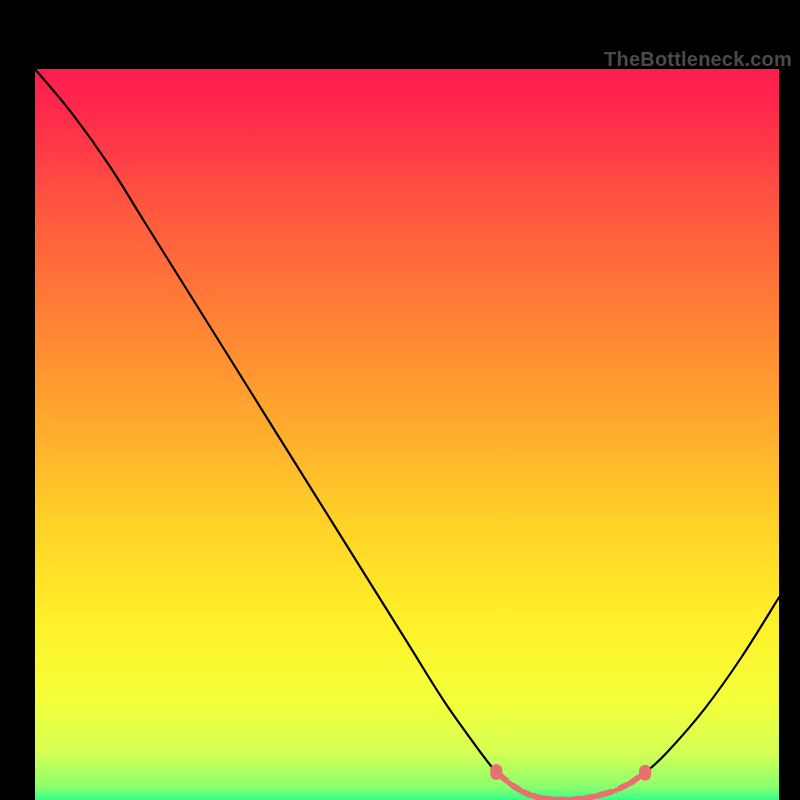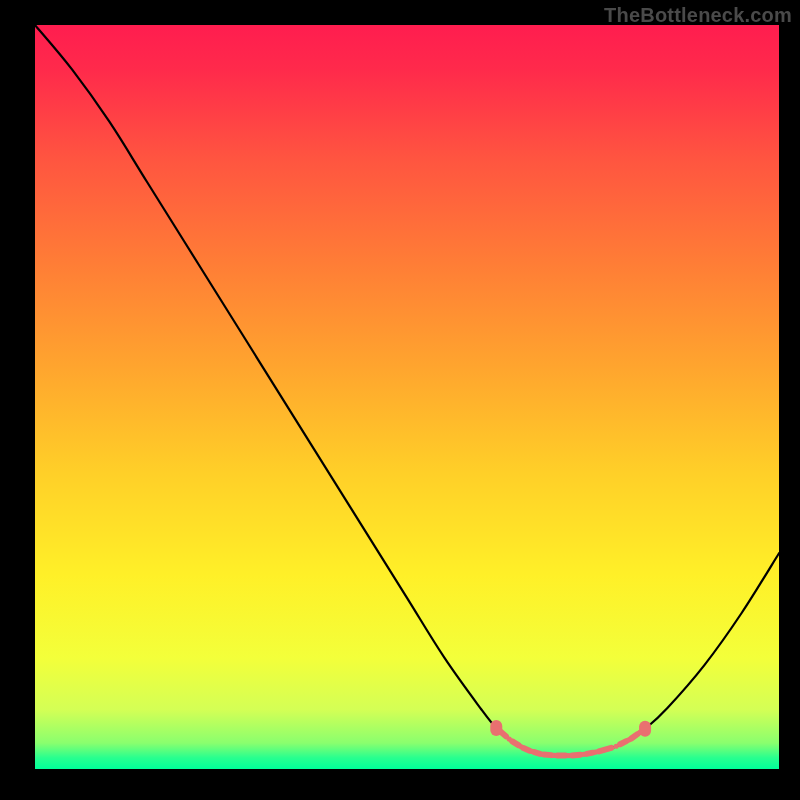--- a/index.html
+++ b/index.html
@@ -1,17 +1,17 @@
 <!DOCTYPE html>
 <html><head>
 <meta charset="utf-8">
 <style>
   * { margin: 0; padding: 0; box-sizing: border-box; }
   html, body { width: 800px; height: 800px; background: #000; overflow: hidden; font-family: Arial, sans-serif; }
-  .container { position: relative; width: 800px; height: 624px; }
+  .container { position: relative; width: 800px; height: 624px; margin-top: 44px; }
   .watermark {
     position: absolute;
     top: 4px;
     right: 8px;
     font-size: 20px;
     font-weight: 600;
     color: #4a4a4a;
     letter-spacing: 0.2px;
     z-index: 20;
   }

